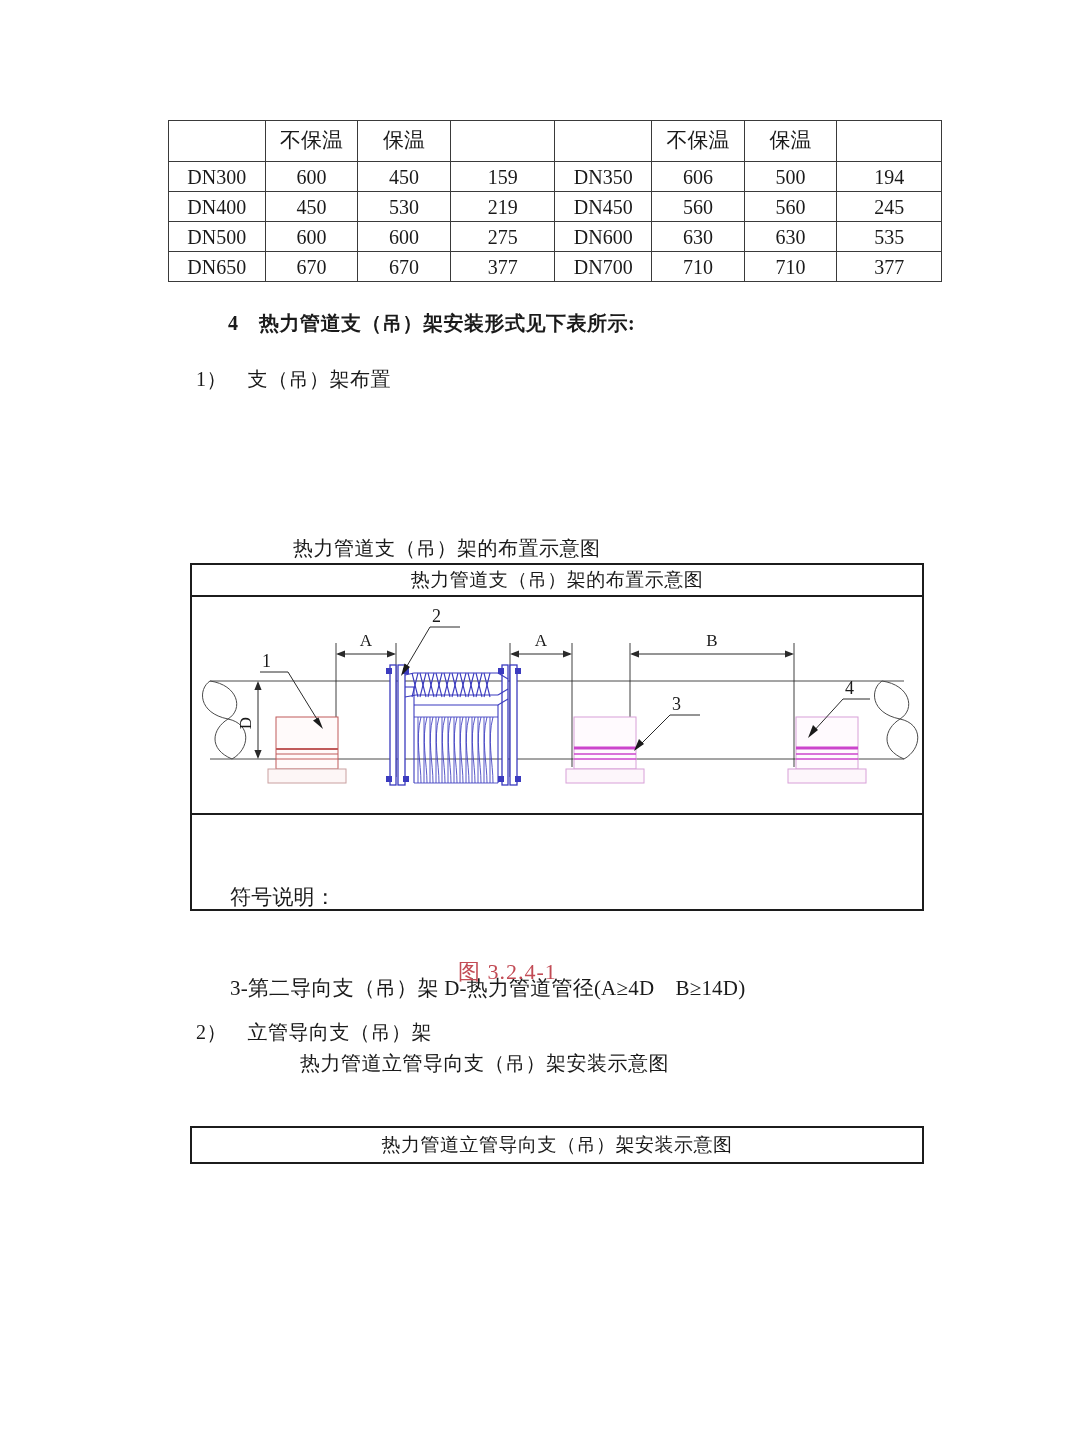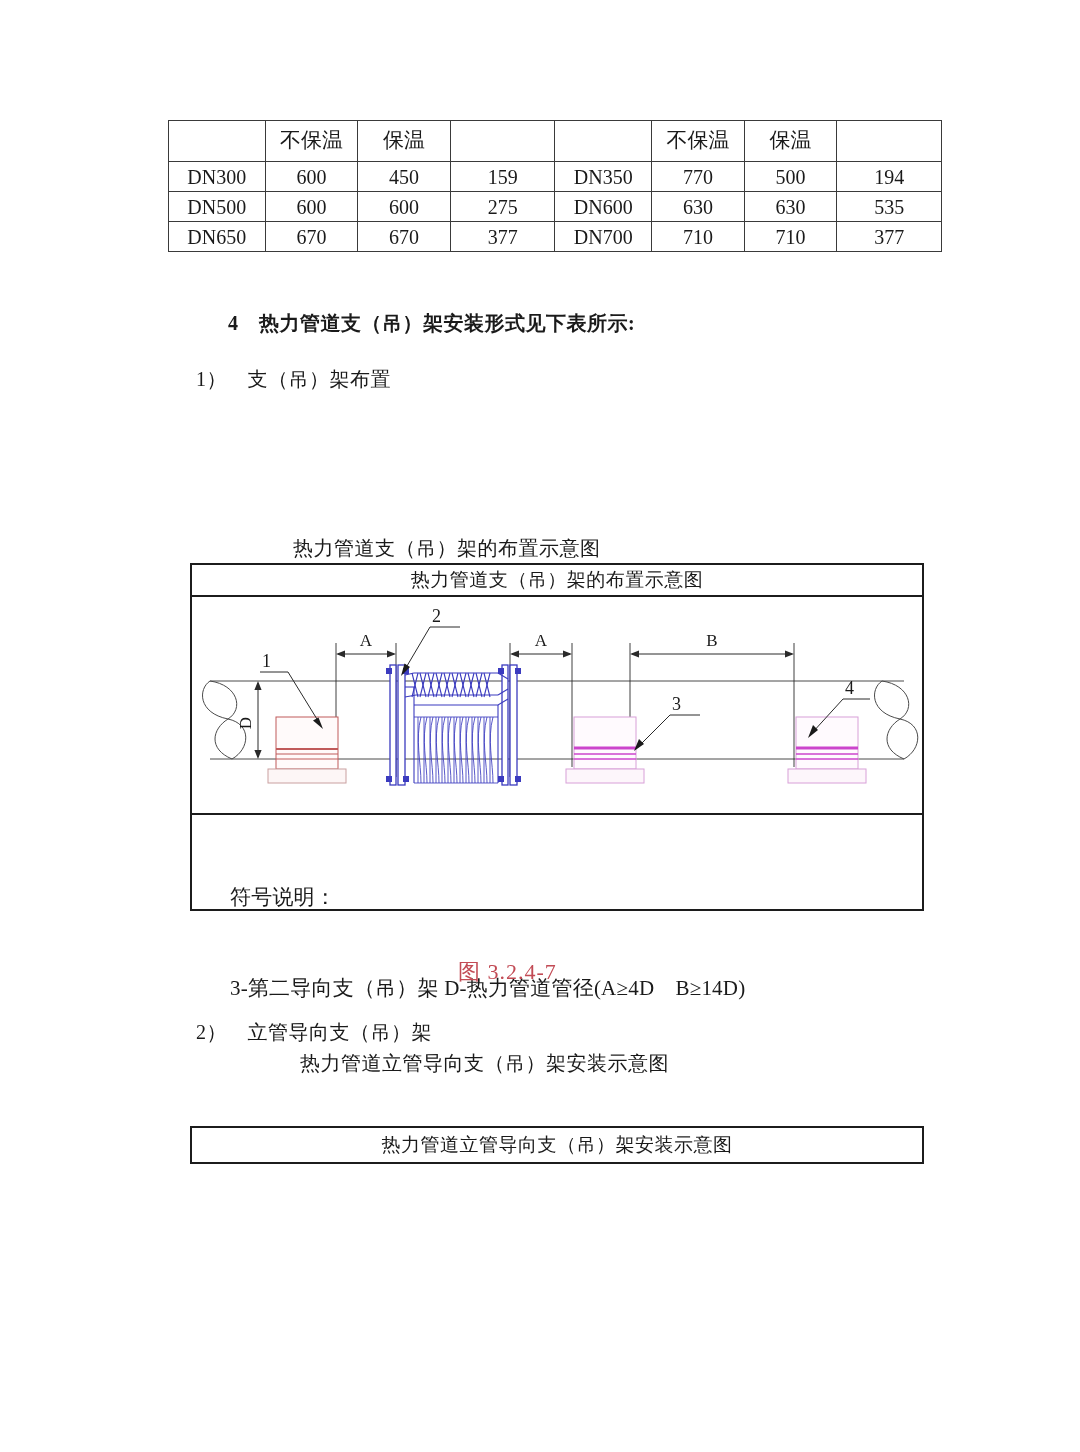--- a/index.html
+++ b/index.html
@@ -147,23 +147,33 @@
       <td>不保温</td>
       <td>保温</td>
       <td></td>
     </tr>
     <tr>
       <td>DN300</td>
       <td>600</td>
       <td>450</td>
       <td>159</td>
       <td>DN350</td>
-      <td>770</td>
+      <td>606</td>
       <td>500</td>
       <td>194</td>
+    </tr>
+    <tr>
+      <td>DN400</td>
+      <td>450</td>
+      <td>530</td>
+      <td>219</td>
+      <td>DN450</td>
+      <td>560</td>
+      <td>560</td>
+      <td>245</td>
     </tr>
     <tr>
       <td>DN500</td>
       <td>600</td>
       <td>600</td>
       <td>275</td>
       <td>DN600</td>
       <td>630</td>
       <td>630</td>
       <td>535</td>
@@ -354,20 +364,20 @@
 
     </svg>
   </div>
 
   <div class="figure-legend">
     <div>符号说明：</div>
     <div>3-第二导向支（吊）架 D-热力管道管径(A≥4D　B≥14D)</div>
   </div>
 </div>
 
-<div class="fig-num">图 3.2.4-7</div>
+<div class="fig-num">图 3.2.4-1</div>
 
 <div class="para p-item2">2）　立管导向支（吊）架</div>
 <div class="para p-item2b">热力管道立管导向支（吊）架安装示意图</div>
 
 <div class="bar-box">
   <span>热力管道立管导向支（吊）架安装示意图</span>
 </div>
 
 </body></html>

